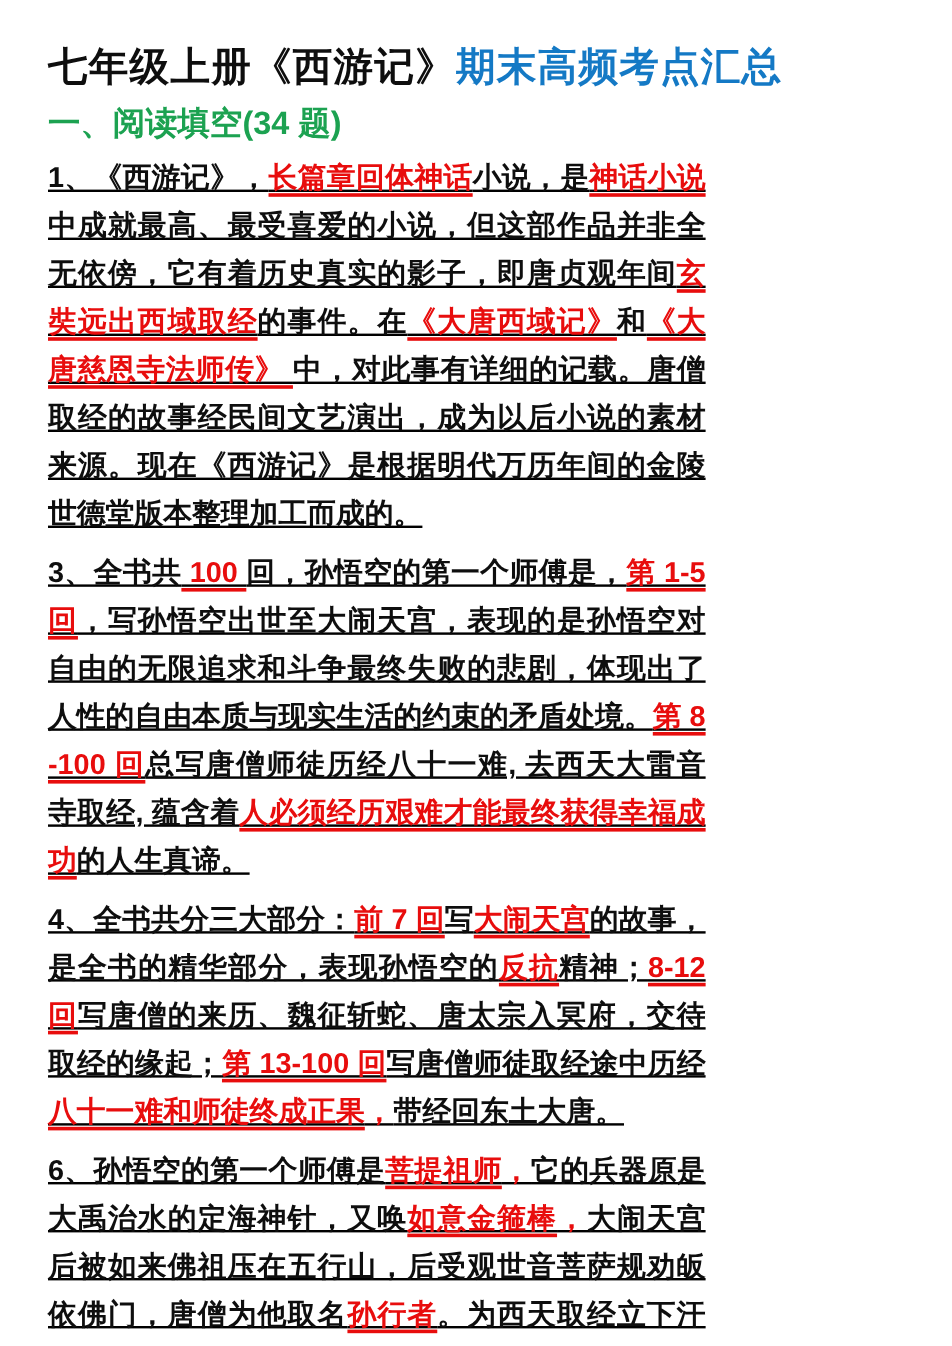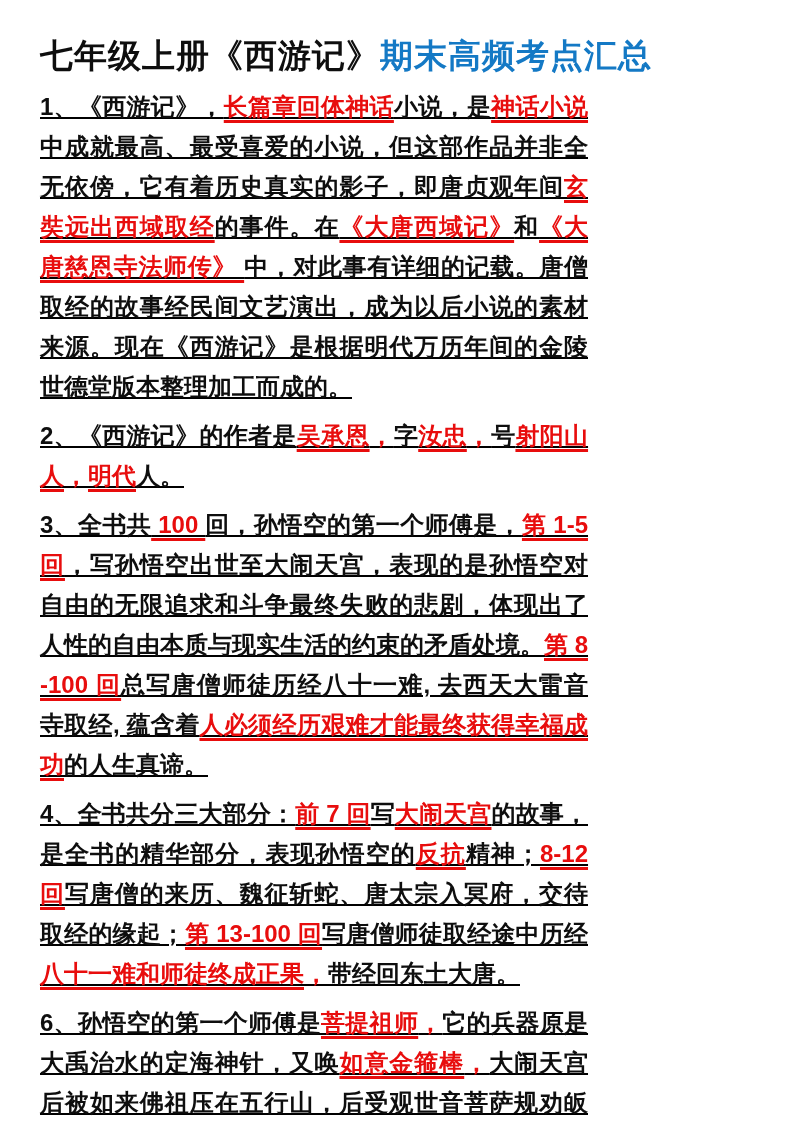--- a/index.html
+++ b/index.html
@@ -42,21 +42,21 @@
     text-underline-offset:5px;
   }
   .hl-plain{color:var(--red);}
 </style>
 </head>
 <body>
 
 <div class="doc">
   <h1 class="title"><span class="title-black">七年级上册《西游记》</span><span class="title-blue">期末高频考点汇总</span></h1>
 
+  <h2 class="section-heading">一、阅读填空(34 题)</h2>
 
   <div class="para-list">
       <p class="para"><span class="txt">1、《西游记》，</span><span class="hl">长篇章回体神话</span><span class="txt">小说，是</span><span class="hl">神话小说</span><span class="txt">中成就最高、最受喜爱的小说，但这部作品并非全无依傍，它有着历史真实的影子，即唐贞观年间</span><span class="hl">玄奘远出西域取经</span><span class="txt">的事件。在</span><span class="hl">《大唐西域记》</span><span class="txt">和</span><span class="hl">《大唐慈恩寺法师传》 </span><span class="txt">中，对此事有详细的记载。唐僧取经的故事经民间文艺演出，成为以后小说的素材来源。现在《西游记》是根据明代万历年间的金陵世德堂版本整理加工而成的。</span></p>
-      <p class="para"><span class="txt">2、《西游记》的作者是</span><span class="hl">吴承恩</span><span class="hl-plain">，</span><span class="txt">字</span><span class="hl">汝忠</span><span class="hl-plain">，</span><span class="txt">号</span><span class="hl">射阳山人</span><span class="hl-plain">，</span><span class="hl">明代</span><span class="txt">人。</span></p>
       <p class="para"><span class="txt">3、全书共</span><span class="hl"> 100 </span><span class="txt">回，孙悟空的第一个师傅是，</span><span class="hl">第 1-5 回</span><span class="txt">，写孙悟空出世至大闹天宫，表现的是孙悟空对自由的无限追求和斗争最终失败的悲剧，体现出了人性的自由本质与现实生活的约束的矛盾处境。</span><span class="hl">第 8-100 回</span><span class="txt">总写唐僧师徒历经八十一难, 去西天大雷音寺取经, 蕴含着</span><span class="hl">人必须经历艰难才能最终获得幸福成功</span><span class="txt">的人生真谛。</span></p>
       <p class="para"><span class="txt">4、全书共分三大部分：</span><span class="hl">前 7 回</span><span class="txt">写</span><span class="hl">大闹天宫</span><span class="txt">的故事，是全书的精华部分，表现孙悟空的</span><span class="hl">反抗</span><span class="txt">精神；</span><span class="hl">8-12 回</span><span class="txt">写唐僧的来历、魏征斩蛇、唐太宗入冥府，交待取经的缘起；</span><span class="hl">第 13-100 回</span><span class="txt">写唐僧师徒取经途中历经</span><span class="hl">八十一难和师徒终成正果</span><span class="hl-plain">，</span><span class="txt">带经回东土大唐。</span></p>
       <p class="para"><span class="txt">6、孙悟空的第一个师傅是</span><span class="hl">菩提祖师</span><span class="hl-plain">，</span><span class="txt">它的兵器原是大禹治水的定海神针，又唤</span><span class="hl">如意金箍棒</span><span class="hl-plain">，</span><span class="txt">大闹天宫后被如来佛祖压在五行山，后受观世音菩萨规劝皈依佛门，唐僧为他取名</span><span class="hl">孙行者</span><span class="txt">。为西天取经立下汗马功劳，后被封为</span><span class="hl">斗战胜佛</span><span class="txt">。</span></p>
     </div>
 </div>
 
 </body></html>

